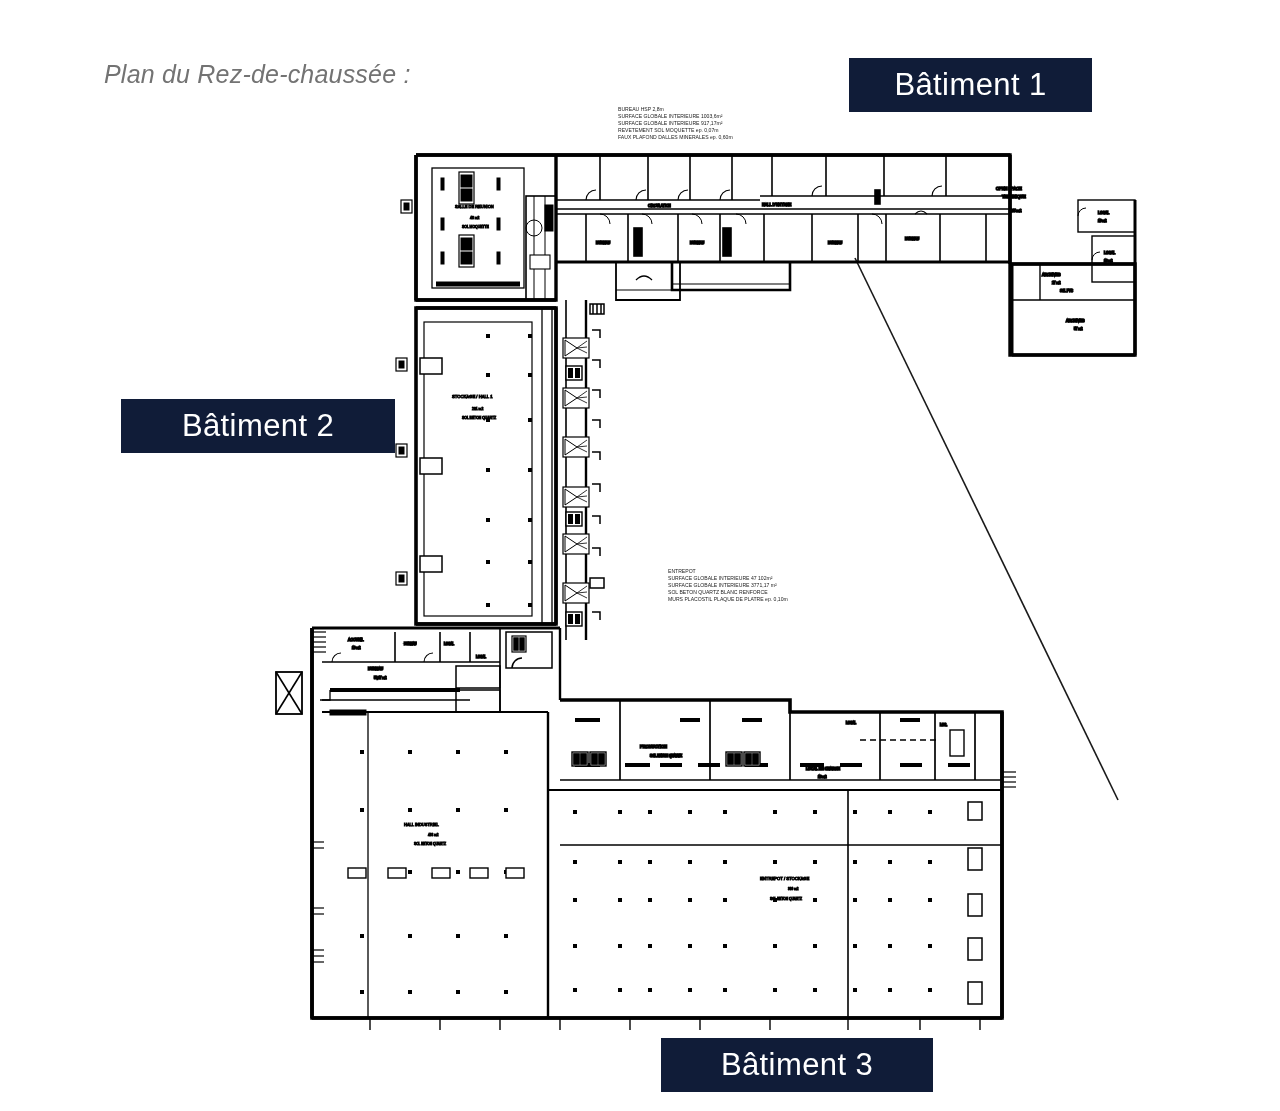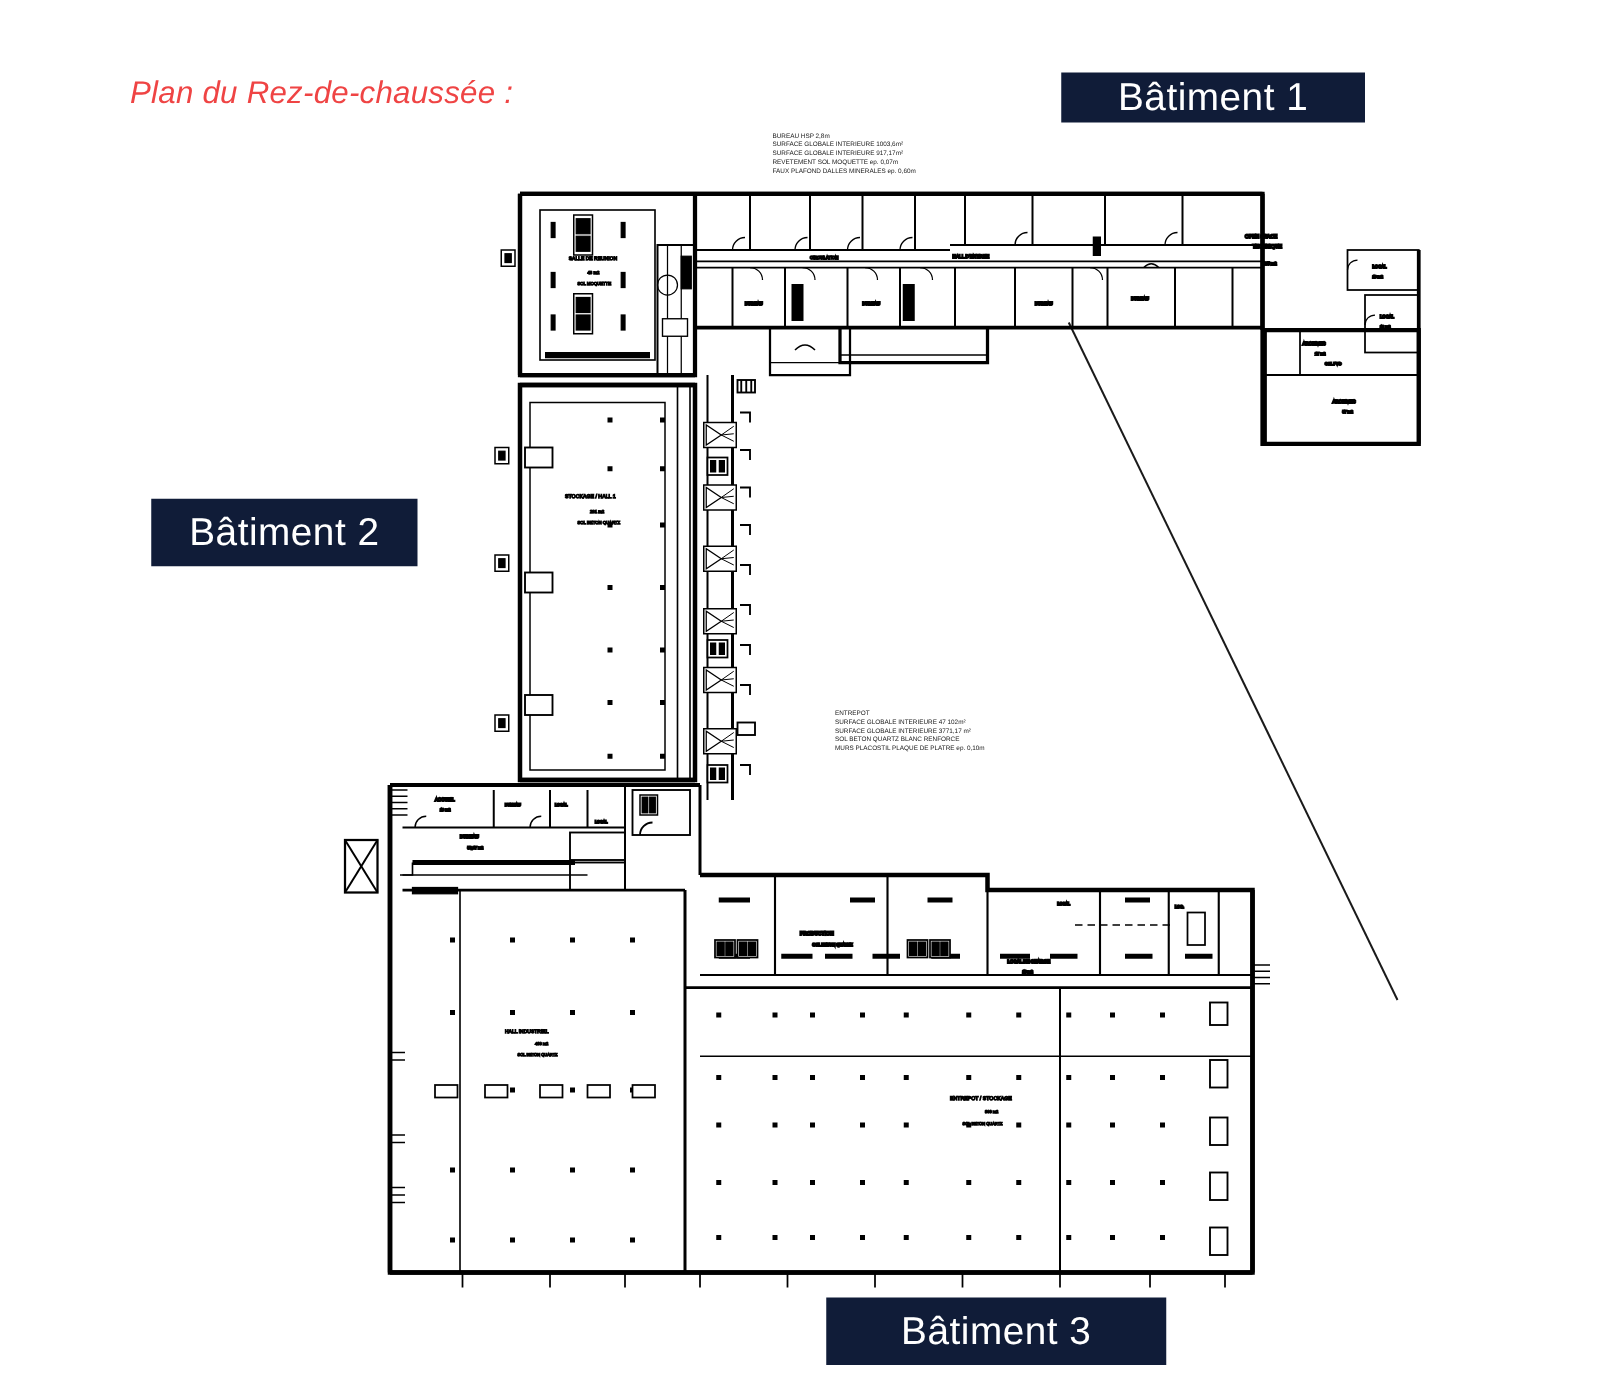--- a/index.html
+++ b/index.html
@@ -21,40 +21,40 @@
     background: #ffffff;
   }
   .page-title {
     position: absolute;
     left: 104px;
     top: 60px;
     font-family: "Liberation Sans", sans-serif;
     font-style: italic;
     font-size: 25px;
     font-weight: 400;
-    color: #ef4444;
+    color: #737373;
     letter-spacing: 0.2px;
     white-space: nowrap;
   }
   .bat-label {
     position: absolute;
     background: #101c38;
     color: #ffffff;
     font-family: "Liberation Sans", sans-serif;
     font-size: 31px;
     font-weight: 400;
     letter-spacing: 0.4px;
     display: flex;
     align-items: center;
     justify-content: center;
     white-space: nowrap;
     box-sizing: border-box;
   }
-  #bat1 { left: 849px; top: 58px;  width: 243px; height: 40px; }
-  #bat2 { left: 121px; top: 399px; width: 213px; height: 54px; }
+  #bat1 { left: 849px; top: 58px;  width: 243px; height: 54px; }
+  #bat2 { left: 121px; top: 399px; width: 274px; height: 54px; }
   #bat3 { left: 661px; top: 1038px; width: 272px; height: 54px; }
 
   #plan-svg {
     position: absolute;
     left: 0;
     top: 0;
     width: 1280px;
     height: 1111px;
   }
   .annot {

